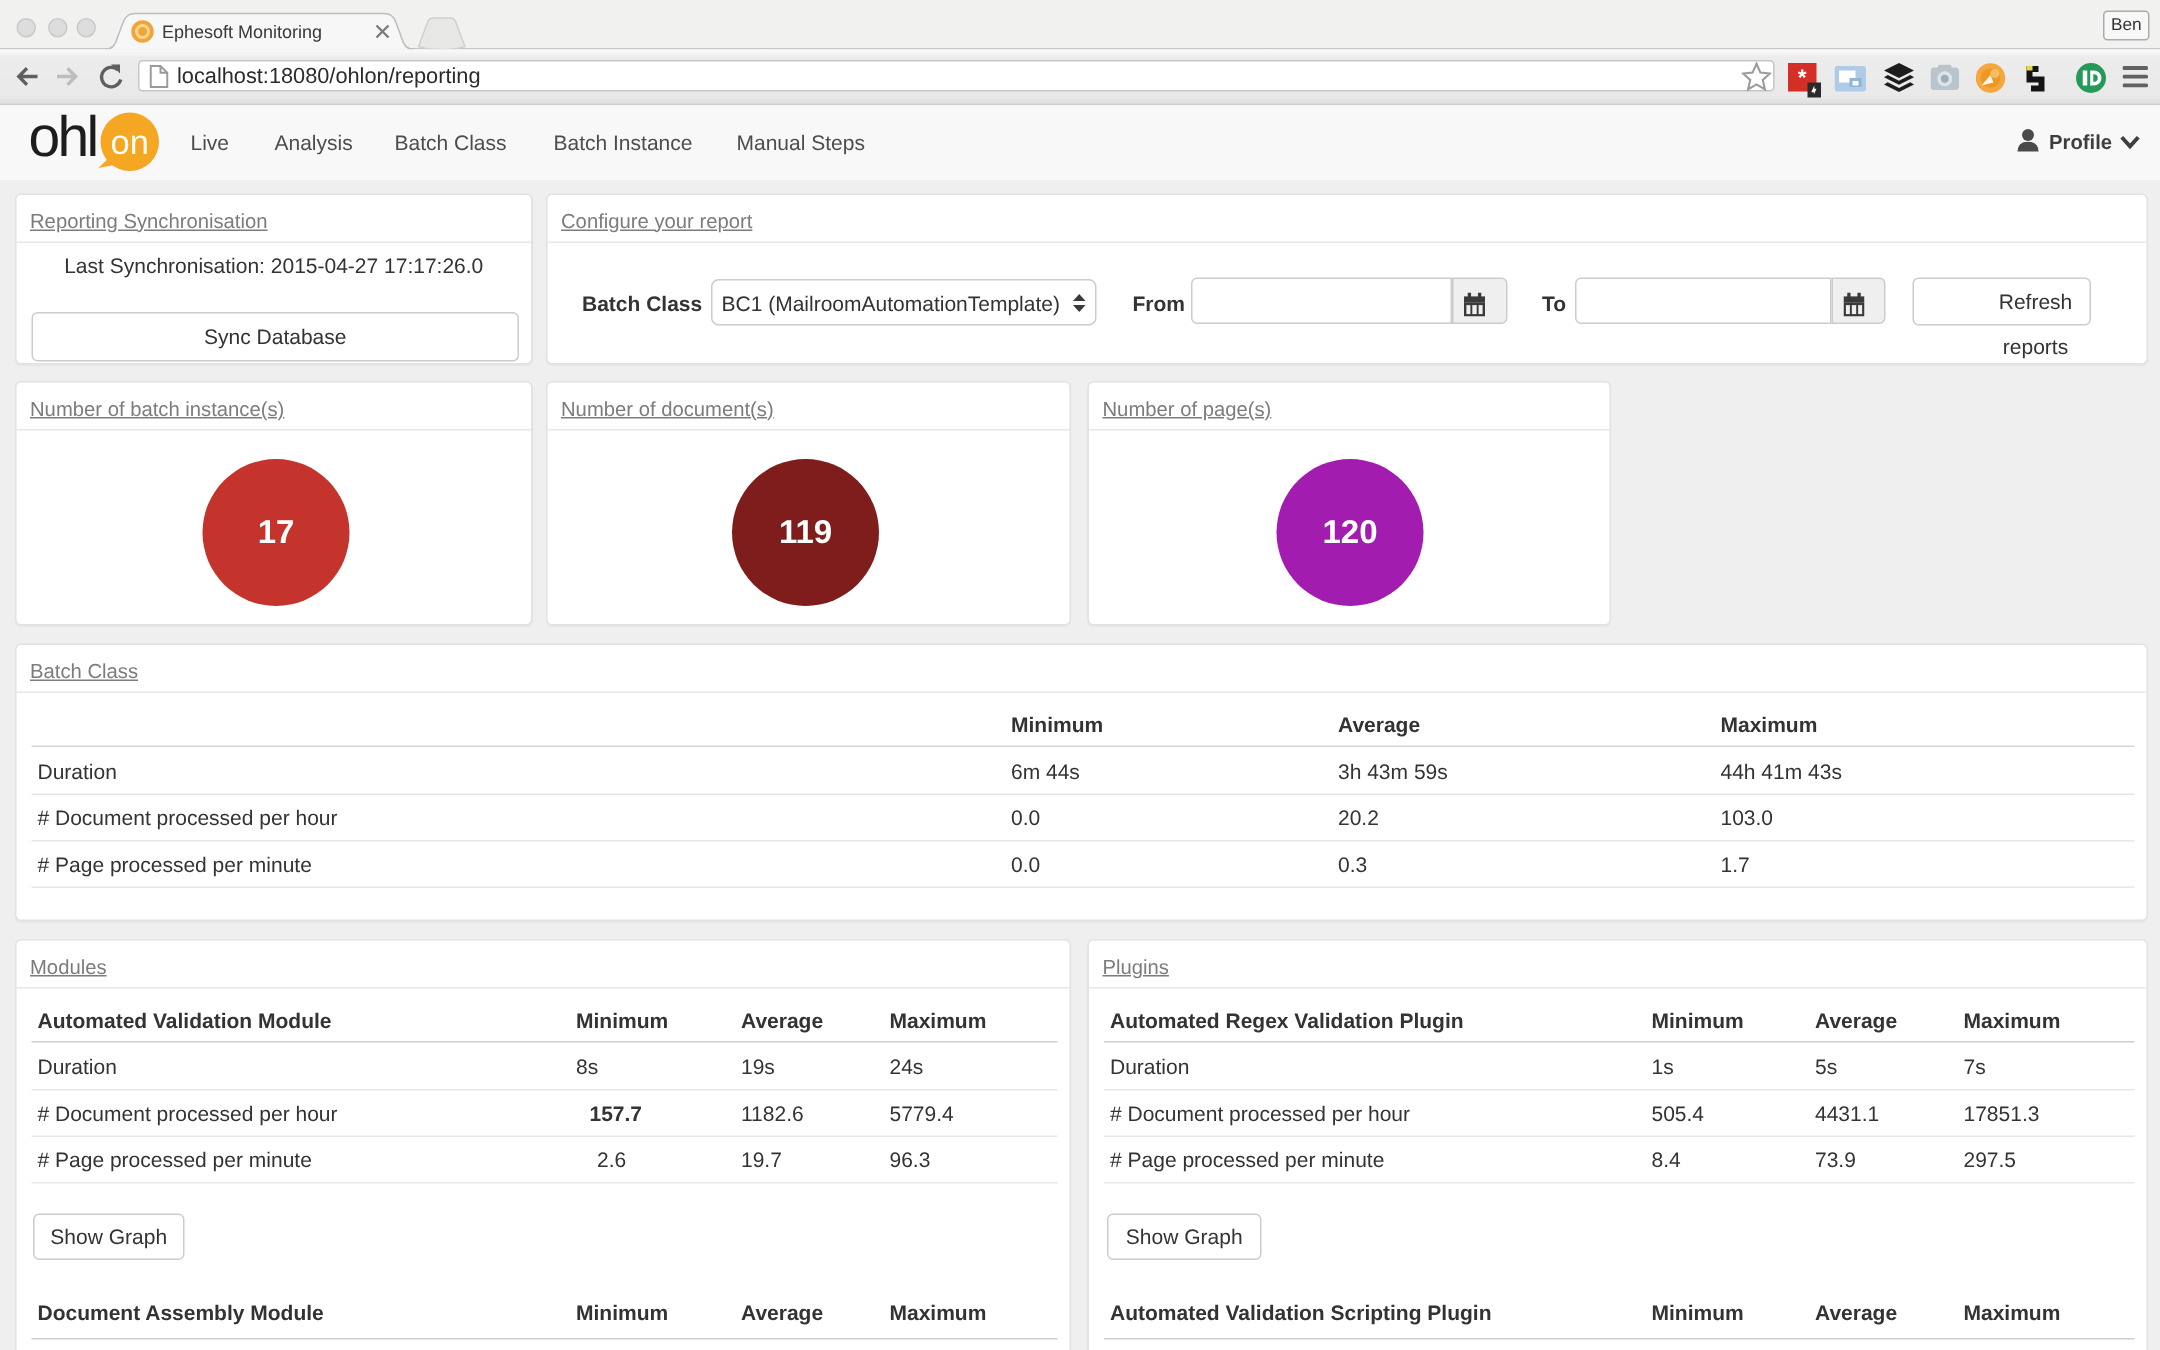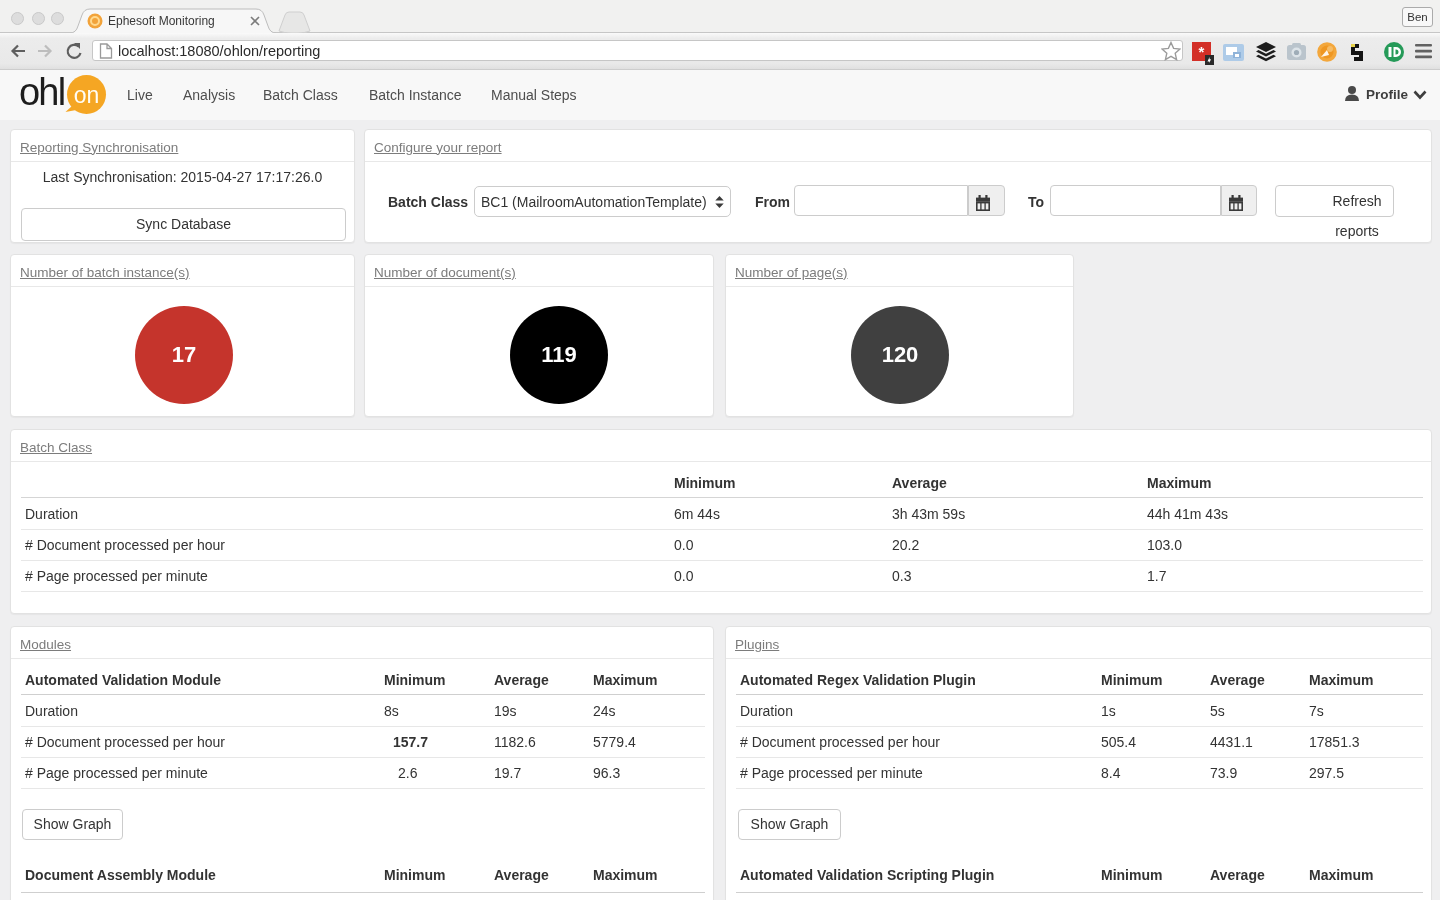--- a/index.html
+++ b/index.html
@@ -183,27 +183,27 @@
   <div class="abs panel" style="left:10px;top:254px;width:345px;height:163px;">
     <div class="phead">
         <div class="ptitle">Number of batch instance(s)</div>
       </div>
     <div class="abs circle" style="left:124px;top:51px;background:#c5342c;">17</div>
   </div>
   <div class="abs panel" style="left:364px;top:254px;width:350px;height:163px;">
     <div class="phead">
         <div class="ptitle">Number of document(s)</div>
       </div>
-    <div class="abs circle" style="left:145px;top:51px;background:#000000;">119</div>
+    <div class="abs circle" style="left:123px;top:51px;background:#7f1d1d;">119</div>
   </div>
   <div class="abs panel" style="left:725px;top:254px;width:349px;height:163px;">
     <div class="phead">
         <div class="ptitle">Number of page(s)</div>
       </div>
-    <div class="abs circle" style="left:125px;top:51px;background:#404040;">120</div>
+    <div class="abs circle" style="left:125px;top:51px;background:#a21caf;">120</div>
   </div>
 
   <div class="abs panel" style="left:10px;top:429px;width:1422px;height:185px;">
     <div class="phead">
         <div class="ptitle">Batch Class</div>
       </div>
     <div class="trow bold th" style="left:10px;top:32px;width:1402px;height:36px;border-bottom-color:#d5d5d5;">
       <span style="left:653px;">Minimum</span>
         <span style="left:871px;">Average</span>
         <span style="left:1126px;">Maximum</span>

